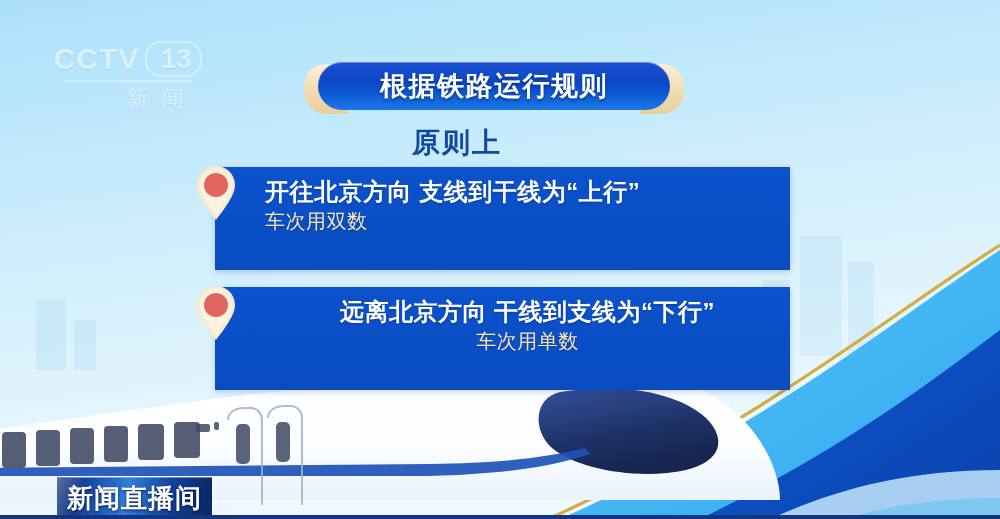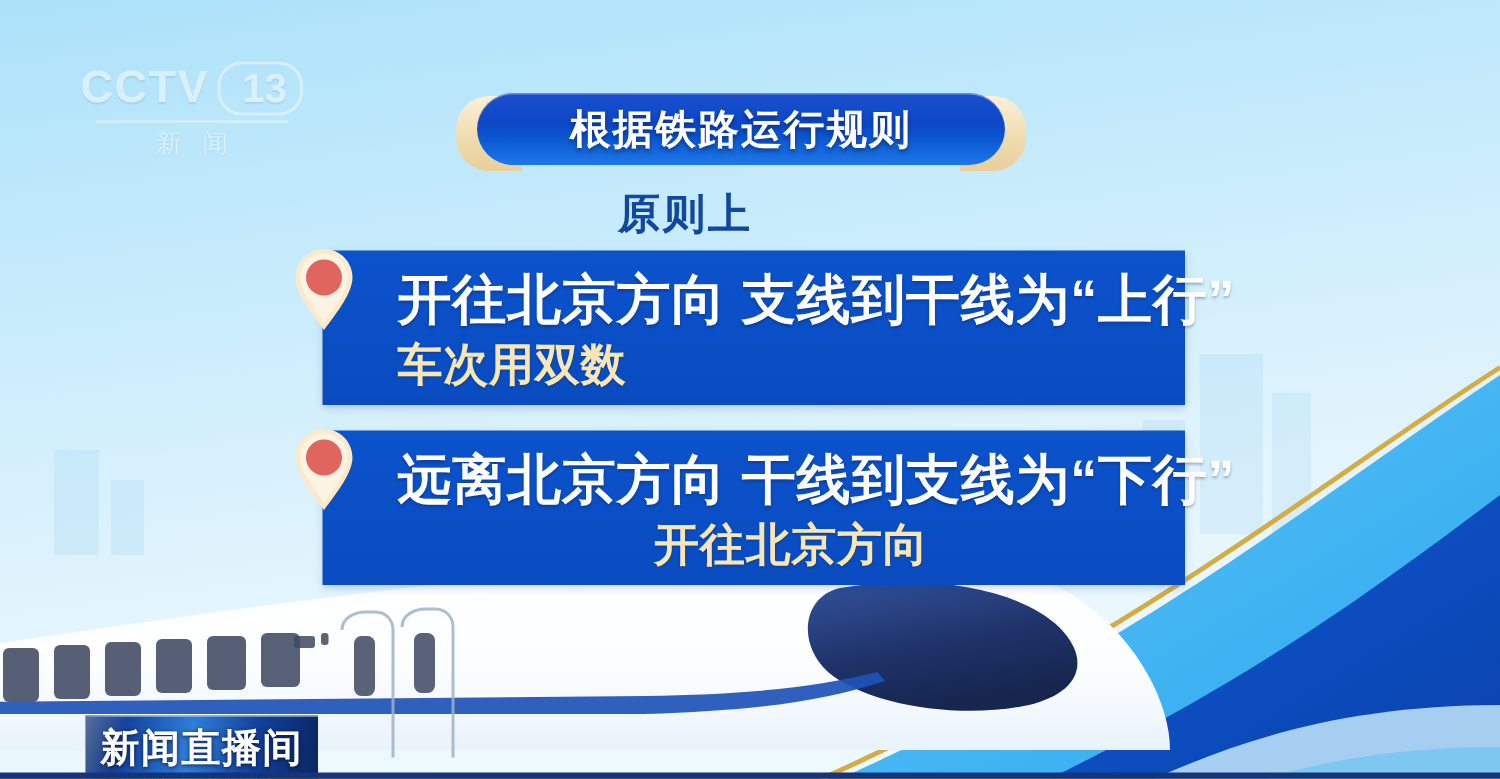--- a/index.html
+++ b/index.html
@@ -48,22 +48,22 @@
     font-size: 27px;
     font-weight: bold;
     color: rgba(255,255,255,.92);
     border: 2px solid rgba(255,255,255,.75);
     border-radius: 16px;
     padding: 1px 9px 0 14px;
     text-shadow: 0 1px 1px rgba(120,170,200,.5);
     position: relative;
   }
   .cctv-sub {
-    text-align: center;
-    font-size: 17px;
+    text-align: right;
+    font-size: 22px;
     letter-spacing: 14px;
     padding-left: 14px;
     color: rgba(255,255,255,.85);
     text-shadow: 0 1px 1px rgba(120,170,200,.5);
     margin-top: 2px;
   }
   .cctv-underline {
     height: 2px;
     background: rgba(255,255,255,.6);
     margin: 0 6px;
@@ -130,31 +130,31 @@
     box-shadow: 0 2px 6px rgba(10,50,140,.22);
   }
   .block-1 { top: 167px; height: 103px; }
   .block-2 { top: 287px; height: 103px; text-align: center; }
 
   .block-lines {
     padding: 9px 0 0 50px;
   }
   .line-main {
     color: #ffffff;
-    font-size: 36px;
+    font-size: 24px;
     font-weight: bold;
     letter-spacing: .5px;
     line-height: 1.32;
     white-space: nowrap;
     text-shadow: 0 1px 2px rgba(0,20,70,.3);
   }
   .line-accent {
     color: #f7e7b6;
-    font-size: 30px;
-    font-weight: bold;
+    font-size: 20px;
+    font-weight: normal;
     letter-spacing: .5px;
     line-height: 1.32;
     white-space: nowrap;
     text-shadow: 0 1px 2px rgba(0,20,70,.3);
   }
 
   
   .pin {
     position: absolute;
     left: -22px;
@@ -339,21 +339,21 @@
   </div>
 
   <div class="block block-2">
     <svg class="pin" viewBox="0 0 46 58">
       <path d="M23,2 C33.5,2 42,10.5 42,21 C42,31 32,44 23,56 C14,44 4,31 4,21 C4,10.5 12.5,2 23,2 Z" fill="#fbe9cb"></path>
       <path d="M23,5 C31.8,5 39,12.2 39,21 C39,29.4 30.5,40.8 23,51 C15.5,40.8 7,29.4 7,21 C7,12.2 14.2,5 23,5 Z" fill="#fdf3e2"></path>
       <circle cx="23" cy="21" r="12" fill="#e0655e"></circle>
     </svg>
     <div class="block-lines">
       <div class="line-main">远离北京方向 干线到支线为“下行”</div>
-      <div class="line-accent">开往北京方向</div>
+      <div class="line-accent">车次用单数</div>
     </div>
   </div>
 
   <div class="live-banner">
     <div class="live-cn">新闻直播间</div>
     <div class="live-en">LIVE NEWS</div>
   </div>
 
   <div class="bottom-strip"></div>
 </div>

